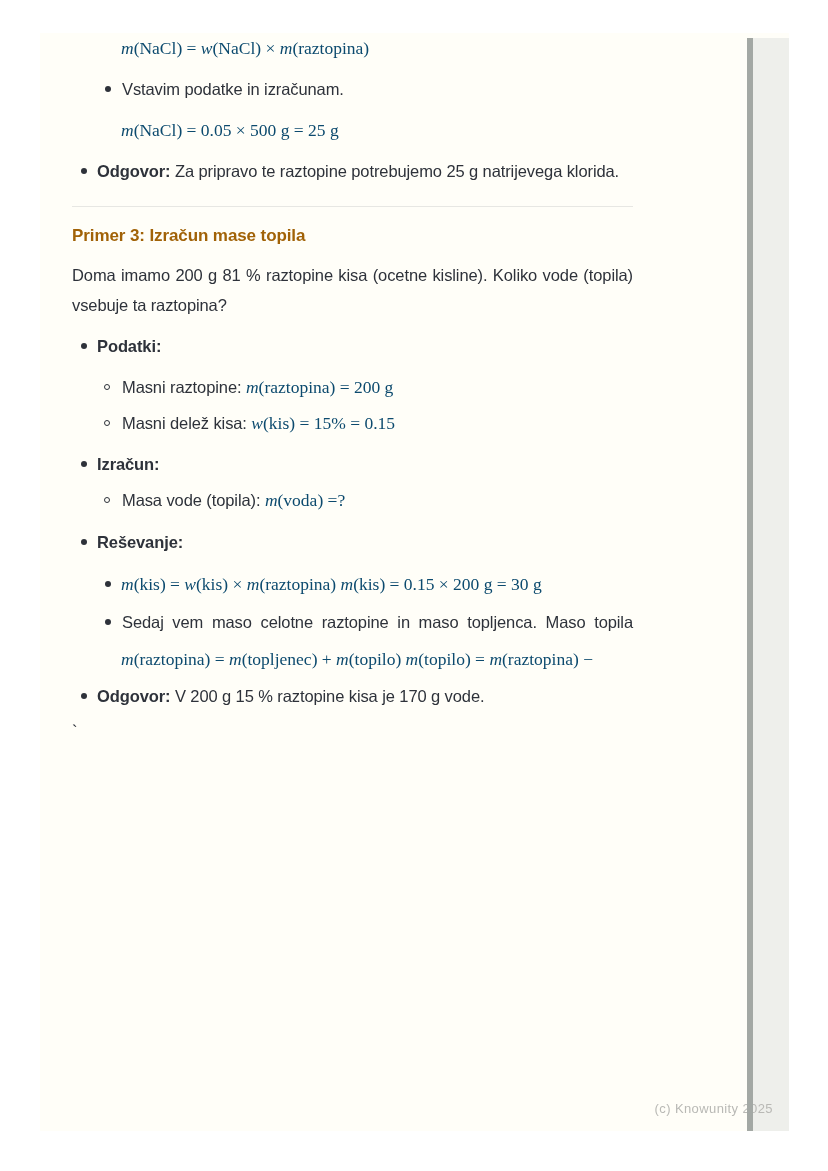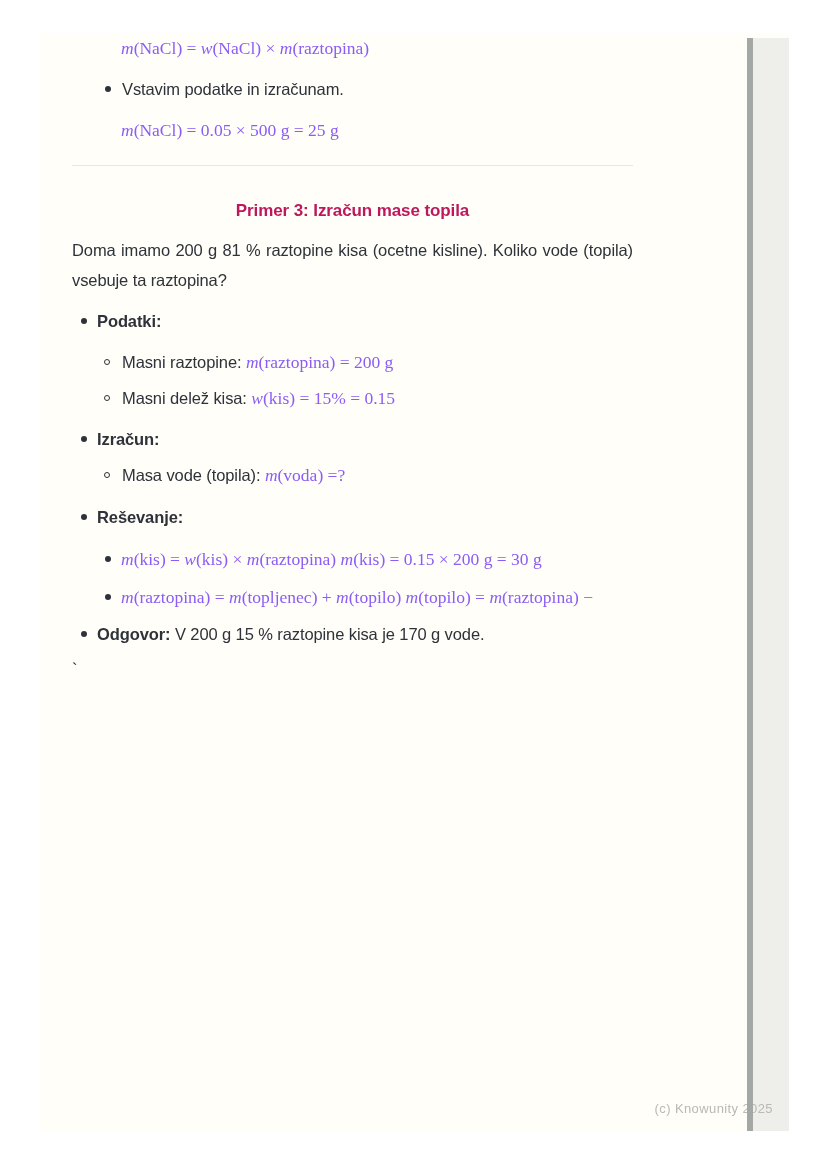--- a/index.html
+++ b/index.html
@@ -34,21 +34,21 @@
     left: 32px; top: 0;
     width: 561px;
     color: #2e323a;
     font-size: 16.5px;
     line-height: 30px;
     letter-spacing: -0.1px;
   }
   .math {
     font-family: "Liberation Serif", serif;
     font-size: 17.5px;
-    color: #8b5cf6;
+    color: #0c4a6e;
     letter-spacing: 0;
   }
   .math i { font-style: italic; }
   .math-block { margin-left: 49px; }
   .li { position: relative; }
   .li1 { padding-left: 25px; }
   .li2 { padding-left: 50px; }
   .marker {
     position: absolute;
     top: 12px;
@@ -60,24 +60,23 @@
   .li2 > .marker.circle {
     left: 32px; top: 11.5px;
     width: 4px; height: 4px;
     border: 1.5px solid #2e323a;
     background: transparent;
   }
   .bold { font-weight: 700; }
   .heading {
     font-size: 17px;
     font-weight: 700;
-    color: #be185d;
-    margin: 30px 0 9px 0;
+    color: #a16207;
+    margin: 14px 0 9px 0;
     line-height: 30px;
-    text-align: center;
   }
   .divider {
     border: none;
     border-top: 1px solid #e7e7e3;
     margin: 20px 0 0 0;
   }
   .jline { text-align: justify; text-align-last: justify; }
   .mb5  { margin-bottom: 5px; }
   .mb6  { margin-bottom: 6px; }
   .mb7  { margin-bottom: 7px; }
@@ -103,20 +102,25 @@
 
     <div class="math math-block mb11"><i>m</i>(NaCl) = <i>w</i>(NaCl) × <i>m</i>(raztopina)</div>
 
     <div class="li li2 mb11">
       <span class="marker disc"></span>
       <span>Vstavim podatke in izračunam.</span>
     </div>
 
     <div class="math math-block mb11"><i>m</i>(NaCl) = 0.05 × 500 g = 25 g</div>
 
+    <div class="li li1">
+      <span class="marker"></span>
+      <span class="bold">Odgovor:</span>
+      <span>Za pripravo te raztopine potrebujemo 25 g natrijevega klorida.</span>
+    </div>
 
     <hr class="divider">
 
     <div class="heading">Primer 3: Izračun mase topila</div>
 
     <div class="mb11">
       <div class="jline">Doma imamo 200 g 81 % raztopine kisa (ocetne kisline). Koliko vode (topila)</div>
       <div>vsebuje ta raztopina?</div>
     </div>
 
@@ -154,20 +158,21 @@
     </div>
 
     <div class="li li2 mb12">
       <span class="marker disc"></span>
     </div>
 
     <div class="math math-block mb8"><i>m</i>(kis) = <i>w</i>(kis) × <i>m</i>(raztopina) <i>m</i>(kis) = 0.15 × 200 g = 30 g</div>
 
     <div class="li li2 mb7">
       <span class="marker disc"></span>
+      <div class="jline">Sedaj vem maso celotne raztopine in maso topljenca. Maso topila</div>
     </div>
 
     <div class="math math-block mb7">
       <div><i>m</i>(raztopina) = <i>m</i>(topljenec) + <i>m</i>(topilo) <i>m</i>(topilo) = <i>m</i>(raztopina) −</div>
     </div>
 
     <div class="li li1 mb5">
       <span class="marker"></span>
       <span class="bold">Odgovor:</span>
       <span>V 200 g 15 % raztopine kisa je 170 g vode.</span>

